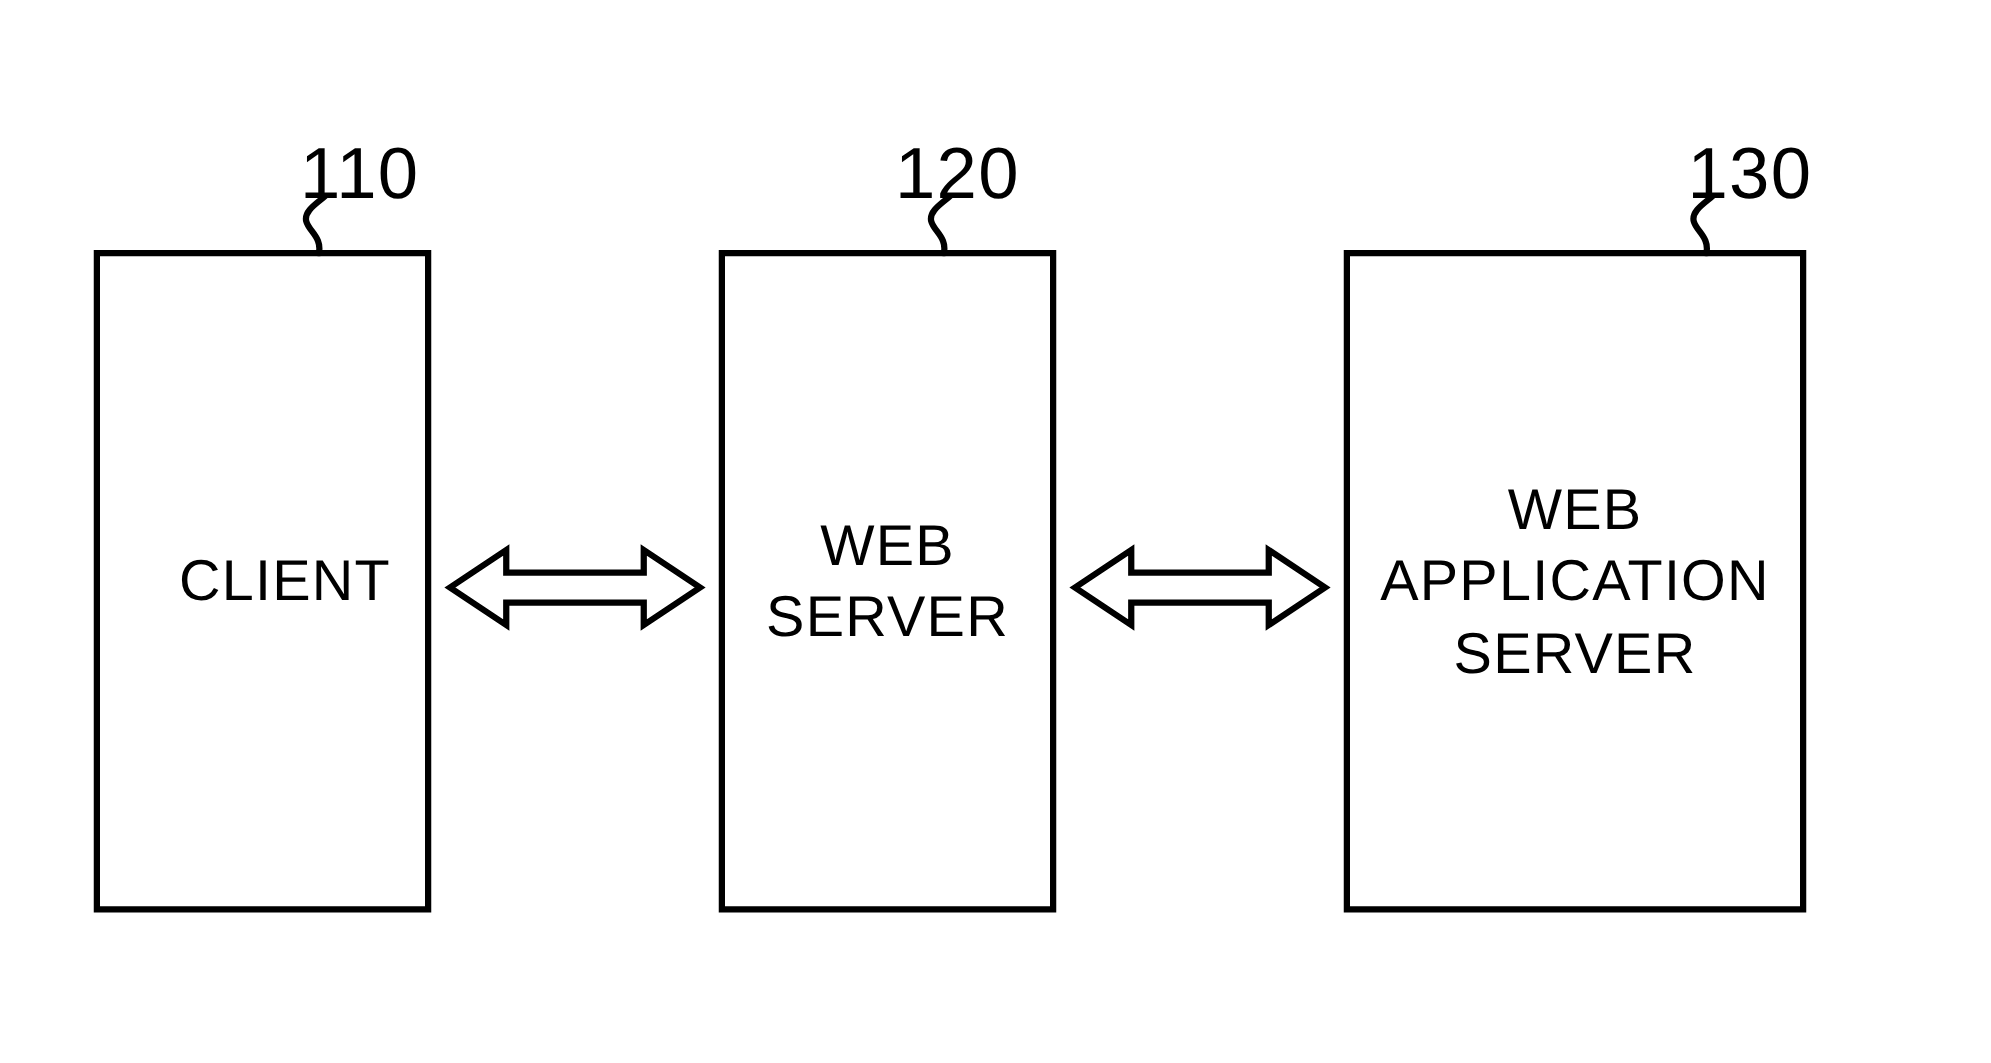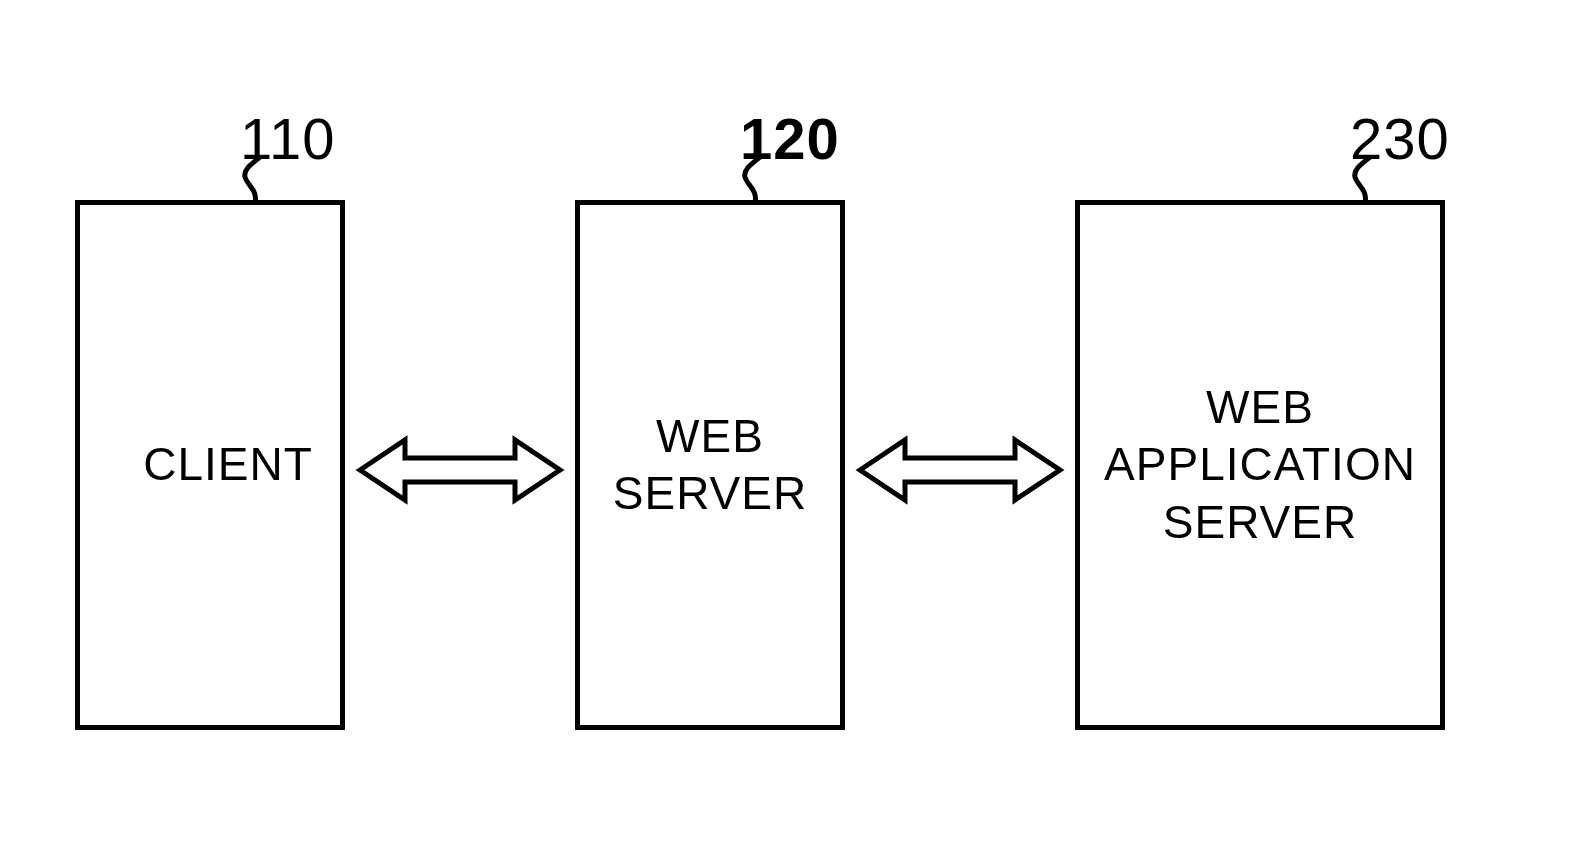--- a/index.html
+++ b/index.html
@@ -39,22 +39,22 @@
   .arrow {
     position: absolute;
   }
 </style>
 </head>
 <body>
 
 <div class="canvas">
 
   <div class="refnum" style="left:240px; top:105px;">110</div>
-  <div class="refnum" style="left:740px; top:105px;font-weight:bold;">120</div>
-  <div class="refnum" style="left:1350px; top:105px;">230</div>
+  <div class="refnum" style="left:716px; top:105px;">120</div>
+  <div class="refnum" style="left:1350px; top:105px;">130</div>
 
   <svg class="leader" style="left:225px; top:155px;" width="60" height="50">
     <path d="M 30 48 C 33 35, 22 30, 20 22 C 18 14, 28 8, 35 2" stroke="#000" stroke-width="5" fill="none" stroke-linecap="round"></path>
   </svg>
   <svg class="leader" style="left:725px; top:155px;" width="60" height="50">
     <path d="M 30 48 C 33 35, 22 30, 20 22 C 18 14, 28 8, 35 2" stroke="#000" stroke-width="5" fill="none" stroke-linecap="round"></path>
   </svg>
   <svg class="leader" style="left:1335px; top:155px;" width="60" height="50">
     <path d="M 30 48 C 33 35, 22 30, 20 22 C 18 14, 28 8, 35 2" stroke="#000" stroke-width="5" fill="none" stroke-linecap="round"></path>
   </svg>

